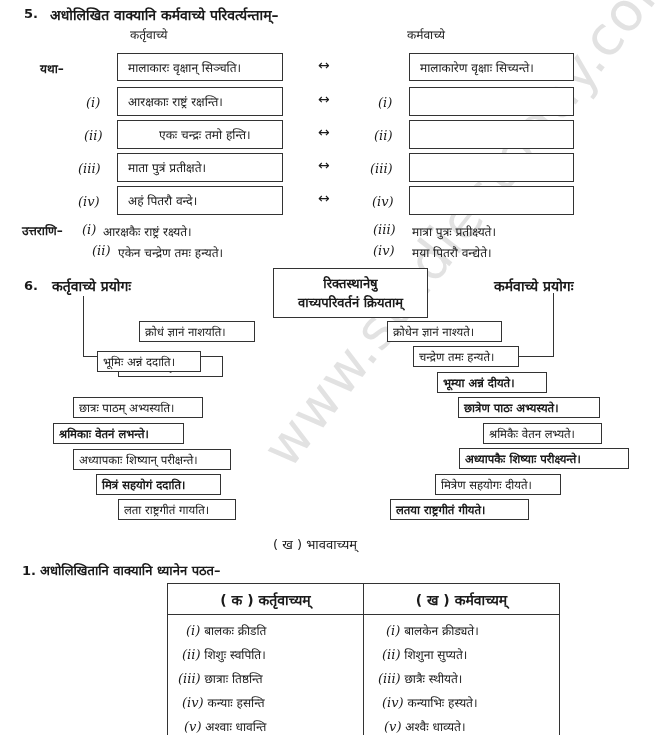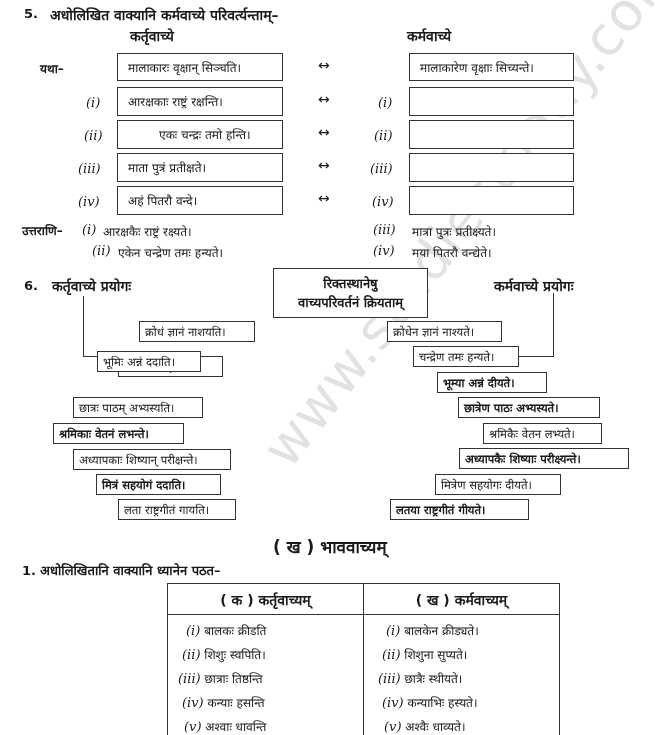--- a/index.html
+++ b/index.html
@@ -5,21 +5,21 @@
   html, body { margin:0; padding:0; }
   body {
     width:672px; height:735px; position:relative; overflow:hidden;
     background:#ffffff; color:#1a1a1a;
     font-family:"DejaVu Sans", sans-serif;
   }
   .abs { position:absolute; white-space:nowrap; }
   .b { font-weight:bold; }
   .num { font-size:13px; font-weight:bold; }
   .q { font-size:14px; font-weight:bold; }
-  .col-head { font-size:14px; font-weight:bold; }
+  .col-head { font-size:12px; font-weight:normal; }
   .roman { font-family:"DejaVu Serif", serif; font-style:italic; font-size:13px; }
   .box {
     position:absolute; border:1.3px solid #333; box-sizing:border-box;
     font-size:12px; display:flex; align-items:center; padding-left:10px;
     white-space:nowrap; background:#fff;
   }
   .arrow { font-size:14px; }
   .ans { font-size:12px; }
   .sbox {
     position:absolute; border:1.3px solid #333; box-sizing:border-box;
@@ -127,21 +127,21 @@
 
 <div class="sbox" style="left:387px;top:321px;width:115px;">क्रोधेन ज्ञानं नाश्यते।</div>
 <div class="sbox" style="left:413px;top:346px;width:106px;">चन्द्रेण तमः हन्यते।</div>
 <div class="sbox bold" style="left:437px;top:372px;width:110px;">भूम्या अन्नं दीयते।</div>
 <div class="sbox bold" style="left:458px;top:397px;width:142px;">छात्रेण पाठः अभ्यस्यते।</div>
 <div class="sbox" style="left:483px;top:423px;width:119px;">श्रमिकैः वेतन लभ्यते।</div>
 <div class="sbox bold" style="left:459px;top:448px;width:170px;">अध्यापकैः शिष्याः परीक्ष्यन्ते।</div>
 <div class="sbox" style="left:435px;top:474px;width:126px;">मित्रेण सहयोगः दीयते।</div>
 <div class="sbox bold" style="left:390px;top:499px;width:139px;">लतया राष्ट्रगीतं गीयते।</div>
 
-<div class="abs" style="left:273px;top:535px;font-size:17px;font-weight:bold;">( ख ) भाववाच्यम्</div>
+<div class="abs" style="left:273px;top:535px;font-size:13px;font-weight:normal;">( ख ) भाववाच्यम्</div>
 <div class="abs num" style="left:22px;top:563px;">1.</div>
 <div class="abs q" style="left:40px;top:561px;font-size:13px;">अधोलिखितानि वाक्यानि ध्यानेन पठत–</div>
 
 <table class="bv">
   <thead>
     <tr>
       <th style="width:193px;">( क ) कर्तृवाच्यम्</th>
       <th>( ख ) कर्मवाच्यम्</th>
     </tr>
   </thead>

